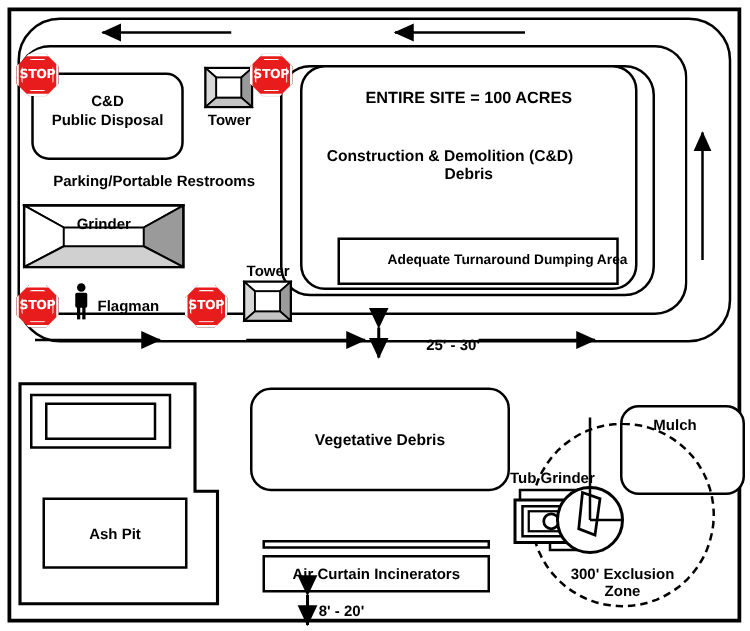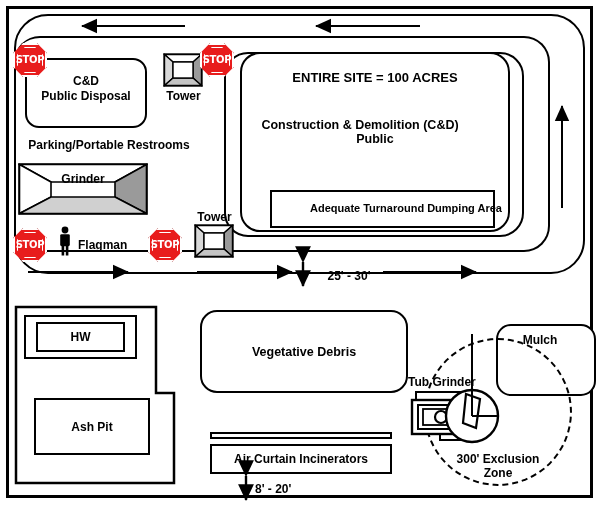--- a/index.html
+++ b/index.html
@@ -116,30 +116,30 @@
   <div class="roadpath" style="left:14px;top:14px;width:571px;height:260px;border-radius:34px;"></div>
   <div class="roadpath" style="left:14px;top:36px;width:536px;height:216px;border-radius:26px;border-left:none;"></div>
 
   <div class="roadpath" style="left:224px;top:52px;width:300px;height:185px;border-radius:24px;"></div>
 
   <div class="box b25" style="left:240px;top:52px;width:270px;height:180px;border-radius:20px;"></div>
 
   <div class="lbl t13" style="left:240px;top:70px;width:270px;">ENTIRE SITE = 100 ACRES</div>
 
   <div class="lbl t125 lblwrap" style="left:240px;top:118px;width:240px;">Construction &amp; Demolition (C&amp;D)</div>
-  <div class="lbl t125" style="left:240px;top:132px;width:270px;">Public</div>
+  <div class="lbl t125" style="left:240px;top:132px;width:270px;">Debris</div>
 
   <div class="box b2" style="left:270px;top:190px;width:225px;height:38px;"></div>
   <div class="lbl t11" style="left:270px;top:202px;width:272px;">Adequate Turnaround Dumping Area</div>
 
   <div class="box b25" style="left:25px;top:58px;width:122px;height:70px;border-radius:14px;"></div>
   <div class="lbl t12" style="left:25px;top:89px;width:122px;">Public Disposal</div>
   <div class="lbl t12" style="left:25px;top:74px;width:122px;">C&amp;D</div>
 
-  <div class="lbl t12" style="left:14px;top:138px;width:190px;text-align:center;">Parking/Portable Restrooms</div>
+  <div class="lbl t12" style="left:14px;top:138px;width:190px;text-align:right;">Parking/Portable Restrooms</div>
 
   <div class="offices" style="left:18px;top:163px;width:130px;height:52px;">
     <svg width="130" height="52" viewBox="0 0 130 52">
       <rect x="1.5" y="1.5" width="127" height="49" fill="#ffffff" stroke="#000" stroke-width="2.5"></rect>
       <polygon points="1.5,1.5 128.5,1.5 97,19 33,19" fill="#ffffff" stroke="#000" stroke-width="1.6"></polygon>
       <polygon points="1.5,1.5 33,19 33,34 1.5,50.5" fill="#ffffff" stroke="#000" stroke-width="1.6"></polygon>
       <polygon points="128.5,1.5 128.5,50.5 97,34 97,19" fill="#9a9a9a" stroke="#000" stroke-width="1.6"></polygon>
       <polygon points="1.5,50.5 33,34 97,34 128.5,50.5" fill="#d0d0d0" stroke="#000" stroke-width="1.6"></polygon>
     </svg>
   </div>
@@ -189,31 +189,30 @@
   </div>
   <div class="stop" style="left:13px;top:228px;">
     <div class="oct"></div>
       <span class="txt">STOP</span>
   </div>
   <div class="stop" style="left:148px;top:228px;">
     <div class="oct"></div>
       <span class="txt">STOP</span>
   </div>
 
-  <div class="lbl t12" style="left:314px;top:269px;width:70px;text-align:center;">25' - 30'</div>
+  <div class="lbl t12" style="left:314px;top:269px;width:70px;text-align:right;">25' - 30'</div>
 
   <div style="position:absolute;left:14px;top:305px;width:175px;height:180px;">
     <svg width="175" height="180" viewBox="0 0 175 180">
       <path d="M2,2 L142,2 L142,88 L160,88 L160,178 L2,178 Z" fill="#ffffff" stroke="#000" stroke-width="2.5" stroke-linejoin="miter"></path>
     </svg>
   </div>
 
   <div class="box b2" style="left:24px;top:315px;width:113px;height:44px;"></div>
   <div class="box b25" style="left:36px;top:322px;width:89px;height:30px;"></div>
-  <div class="lbl t12" style="left:36px;top:330px;width:89px;">HW</div>
 
   <div class="box b25" style="left:34px;top:398px;width:116px;height:57px;"></div>
   <div class="lbl t12" style="left:34px;top:420px;width:116px;">Ash Pit</div>
 
   <div class="box b25" style="left:200px;top:310px;width:208px;height:83px;border-radius:17px;"></div>
   <div class="lbl t125" style="left:200px;top:345px;width:208px;">Vegetative Debris</div>
 
   <div class="box b25" style="left:210px;top:432px;width:182px;height:7px;"></div>
   <div class="box b25" style="left:210px;top:444px;width:182px;height:30px;"></div>
   <div class="lbl t12" style="left:210px;top:452px;width:182px;">Air Curtain Incinerators</div>

